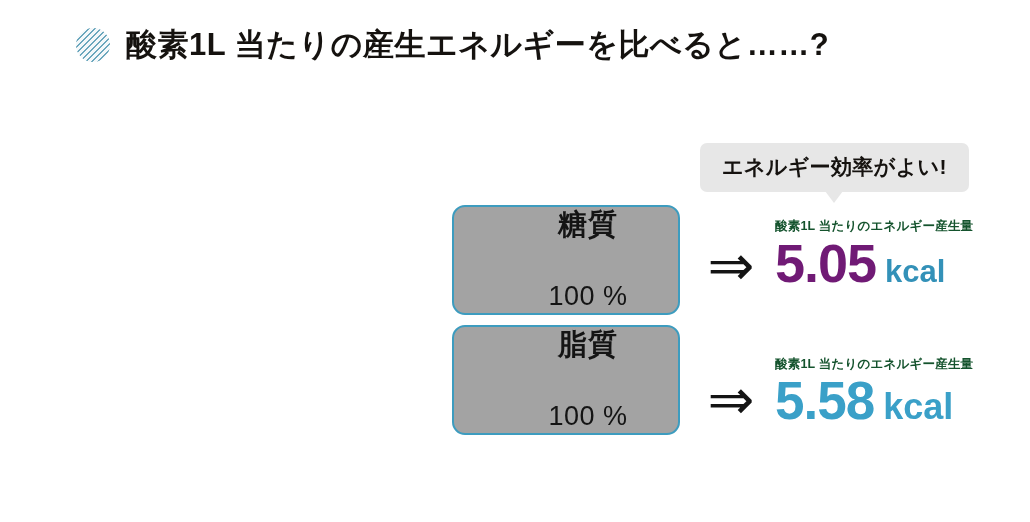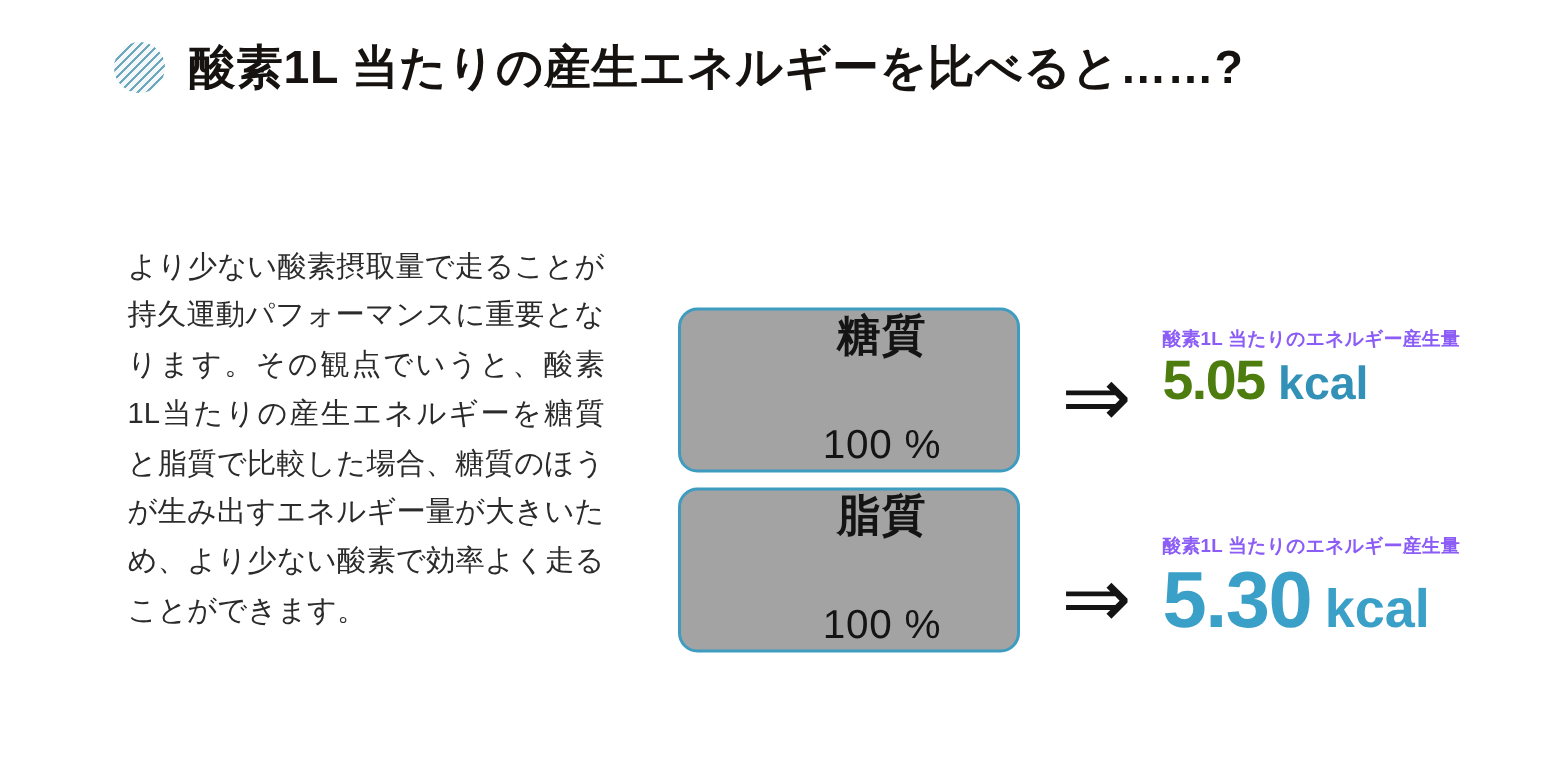--- a/index.html
+++ b/index.html
@@ -114,42 +114,42 @@
   
   .result {
     position: absolute;
     left: 775px;
   }
   .result-1 { top: 219px; }
   .result-2 { top: 357px; }
   .result-caption {
     font-size: 12.5px;
     font-weight: bold;
-    color: #8b5cf6;
+    color: #14532d;
     letter-spacing: 0.2px;
     white-space: nowrap;
     line-height: 1.2;
   }
   .result-figure {
     display: flex;
     align-items: baseline;
     gap: 9px;
     margin-top: 1px;
   }
   .result-number {
     font-weight: bold;
     line-height: 1.05;
     letter-spacing: -1px;
   }
   .result-unit {
     font-weight: bold;
     line-height: 1.05;
     text-align: right;
   }
-  .result-1 .result-number { font-size: 37px; color: #4d7c0f; }
+  .result-1 .result-number { font-size: 54px; color: #701a75; }
   .result-1 .result-unit   { font-size: 31px; color: #3391b8; }
   .result-2 .result-number { font-size: 53px; color: #3aa0c8; }
   .result-2 .result-unit   { font-size: 36px; color: #3aa0c8; }
 
   
   .bubble {
     position: absolute;
     left: 700px;
     top: 143px;
     padding: 10px 22px 11px 22px;
@@ -176,22 +176,25 @@
 </head>
 <body>
 
 <div class="page">
 
   <div class="title-row">
     <span class="hatch-circle"></span>
     <span class="page-title">酸素1L 当たりの産生エネルギーを比べると……?</span>
   </div>
 
-  <p class="body-copy">より少ない酸素摂取量で走ることが持久運動パフォーマンスに重要となります。その観点でいうと、酸素1L当たりの産生エネルギーを糖質と脂質で比較した場合、糖質のほうが生み出すエネルギー量が大きいため、より少ない酸素で効率よく走ることができます。</p>
-
+
+  <div class="bubble">
+    <span>エネルギー効率がよい!</span>
+    <span class="bubble-tail"></span>
+  </div>
 
   <div class="box box-1">
     <span class="box-label">糖質</span>
     <span class="box-value">100 %</span>
   </div>
   <div class="arrow arrow-1">⇒</div>
   <div class="result result-1">
     <div class="result-caption">酸素1L 当たりのエネルギー産生量</div>
     <div class="result-figure">
       <span class="result-number">5.05</span>
@@ -200,18 +203,18 @@
   </div>
 
   <div class="box box-2">
     <span class="box-label">脂質</span>
     <span class="box-value">100 %</span>
   </div>
   <div class="arrow arrow-2">⇒</div>
   <div class="result result-2">
     <div class="result-caption">酸素1L 当たりのエネルギー産生量</div>
     <div class="result-figure">
-      <span class="result-number">5.30</span>
+      <span class="result-number">5.58</span>
       <span class="result-unit">kcal</span>
     </div>
   </div>
 
 </div>
 
 </body></html>

